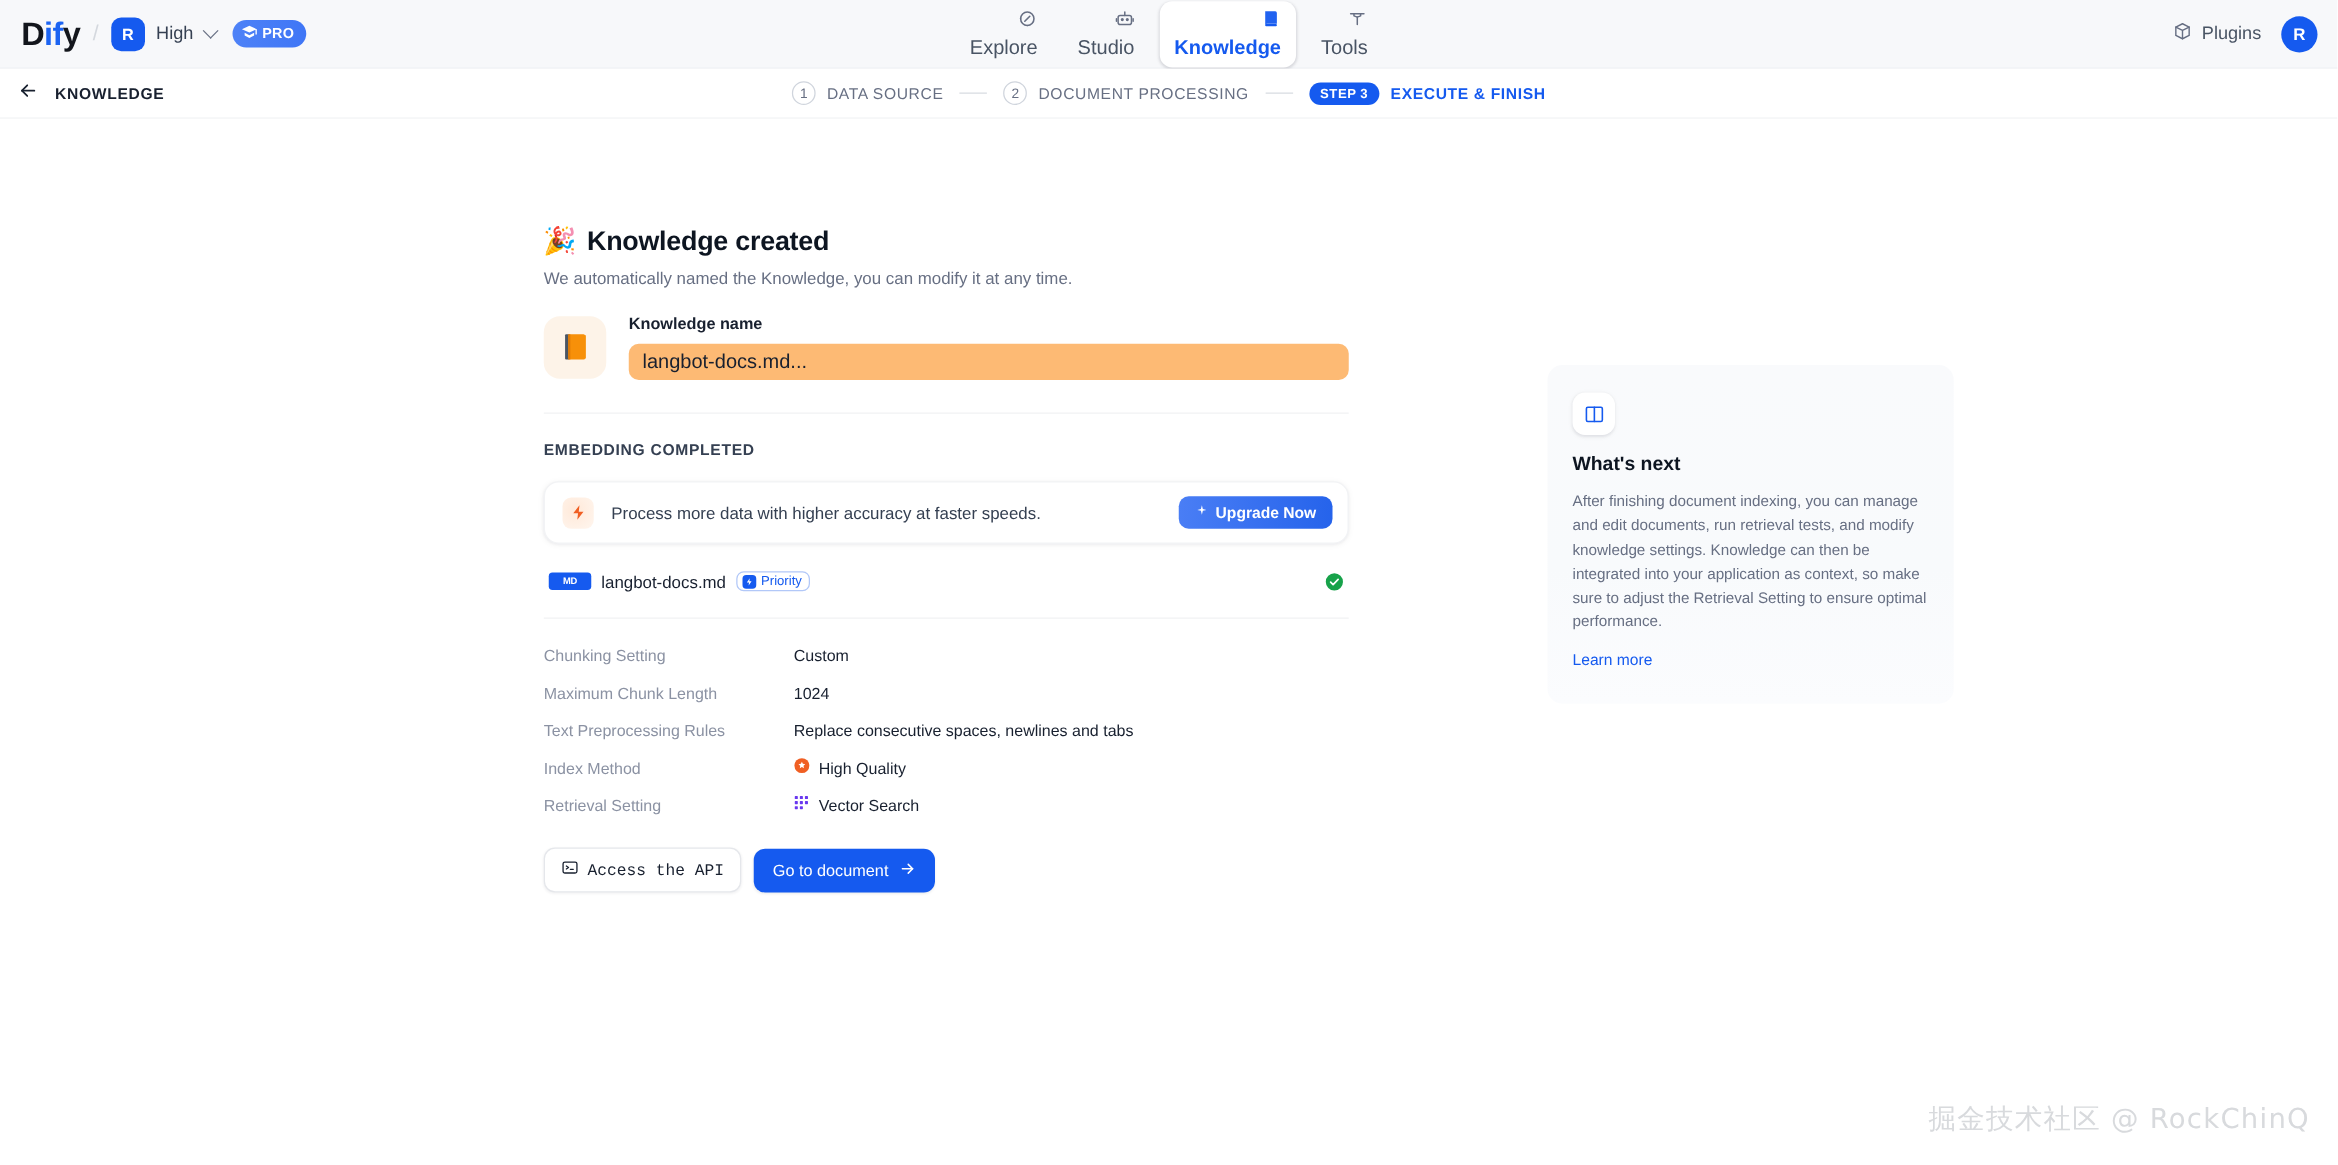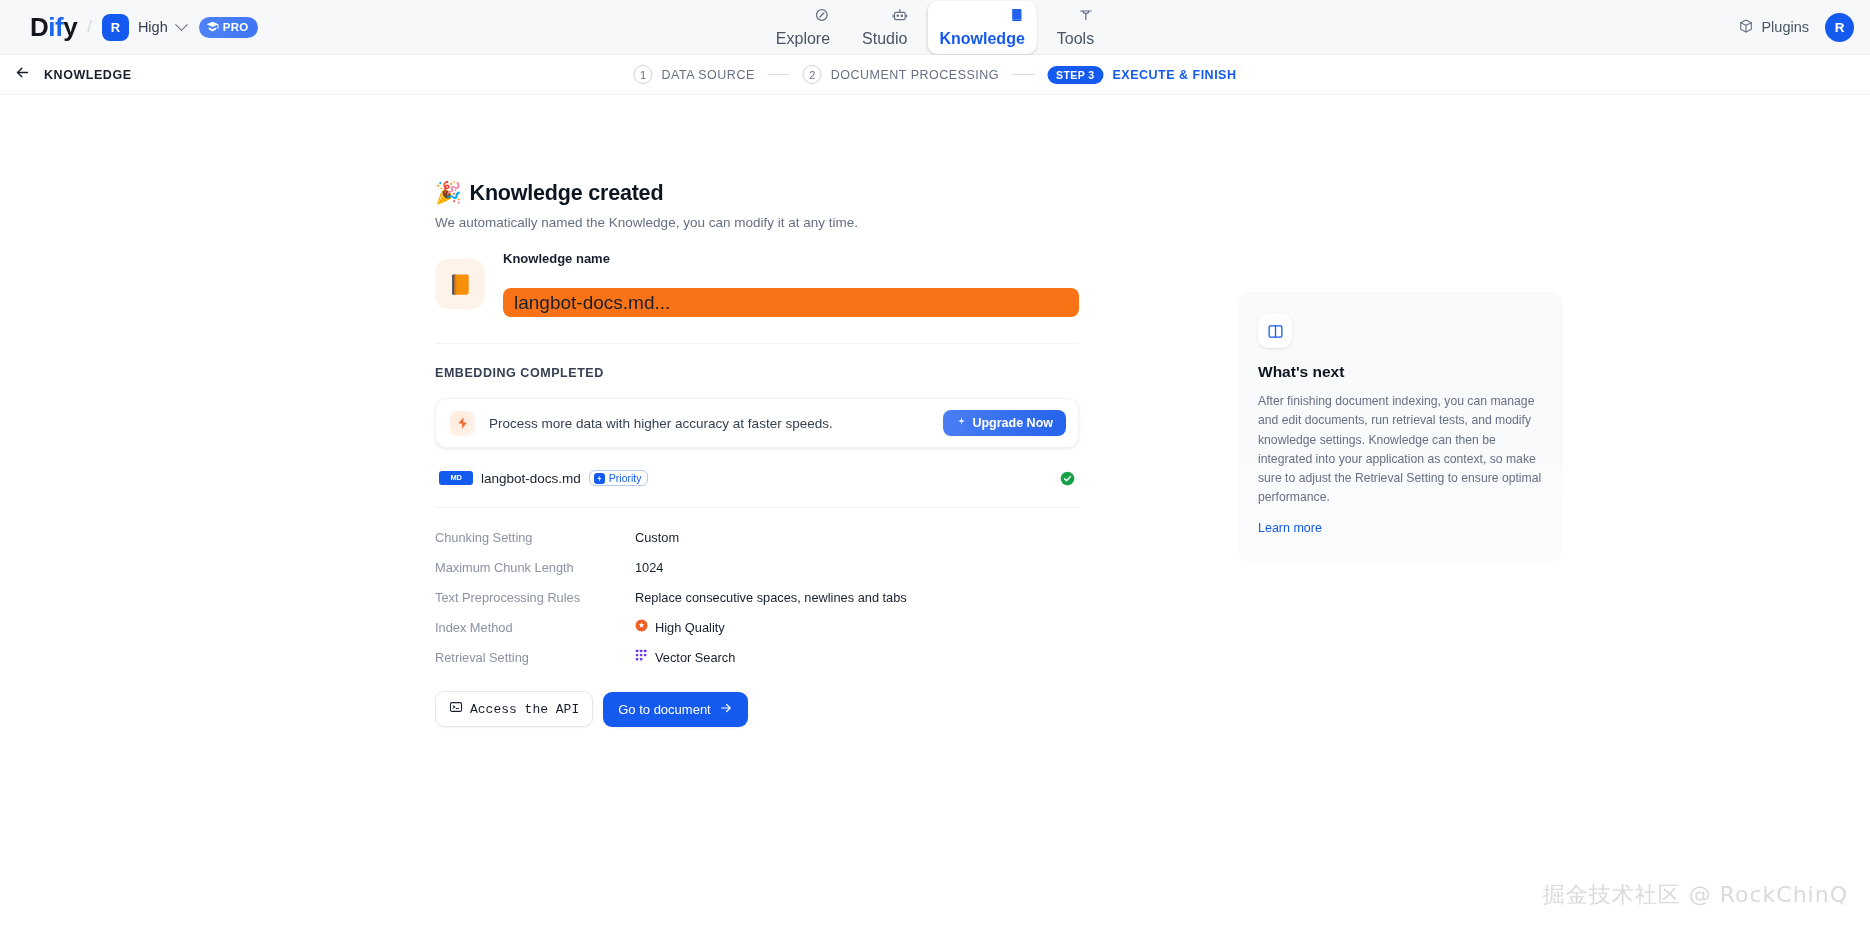--- a/index.html
+++ b/index.html
@@ -12,21 +12,21 @@
   }
 
   
   .topbar {
     position: relative;
     height: 55px;
     background: #f7f8fa;
     border-bottom: 1px solid #eef0f3;
     display: flex; align-items: center;
   }
-  .brand-zone { display: flex; align-items: center; gap: 9px; padding-left: 30px; }
+  .brand-zone { display: flex; align-items: center; gap: 9px; padding-left: 17px; }
   .logo {
     font-size: 26px; font-weight: bold; letter-spacing: -0.5px;
     color: #13161c; line-height: 1;
   }
   .logo .blue { color: #1c64f2; }
   .logo-divider { color: #d4d8de; font-size: 17px; margin: 0 1px; }
   .ws-avatar {
     width: 27px; height: 27px; border-radius: 8px; background: #155aef;
     color: #fff; font-size: 13px; font-weight: 600;
     display: flex; align-items: center; justify-content: center;
@@ -107,22 +107,22 @@
   .created-sub { margin-top: 9px; font-size: 13.5px; color: #676f83; }
 
   .name-row { margin-top: 21px; display: flex; align-items: center; gap: 18px; }
   .book-tile {
     width: 50px; height: 50px; border-radius: 13px; background: #fdf3e8;
     display: flex; align-items: center; justify-content: center; flex: 0 0 auto;
   }
   .name-fields { flex: 1; }
   .name-label { font-size: 13px; font-weight: 700; color: #18202f; }
   .name-input {
-    margin-top: 22px; height: 29px; background: #f97316; border: none; border-radius: 8px;
-    width: 100%; padding: 0 11px; font-size: 19px; color: #18202f;
+    margin-top: 9px; height: 29px; background: #fdba74; border: none; border-radius: 8px;
+    width: 100%; padding: 0 11px; font-size: 16px; color: #18202f;
     font-family: "Liberation Sans", sans-serif;
   }
 
   .hr { height: 1px; background: #f1f2f4; margin-top: 26px; }
 
   .section-title {
     margin-top: 22px; font-size: 12.5px; font-weight: 600; letter-spacing: .55px; color: #354052;
   }
 
   .promo {

